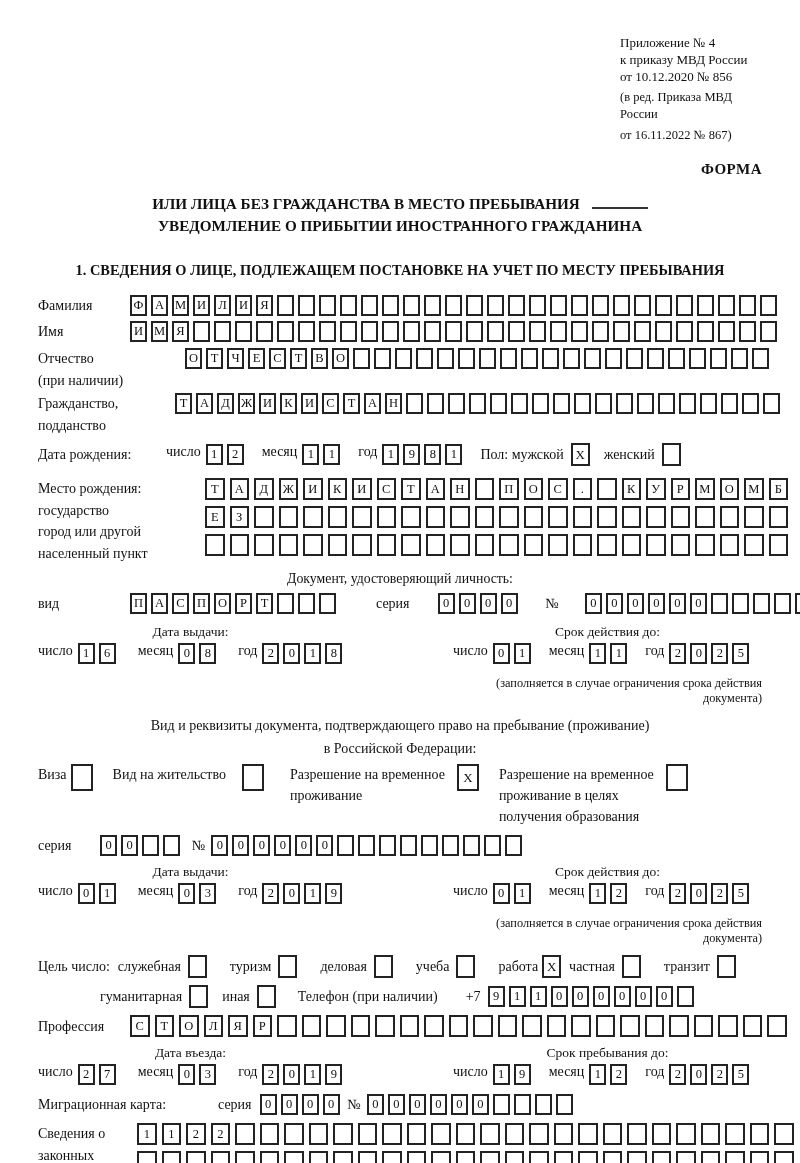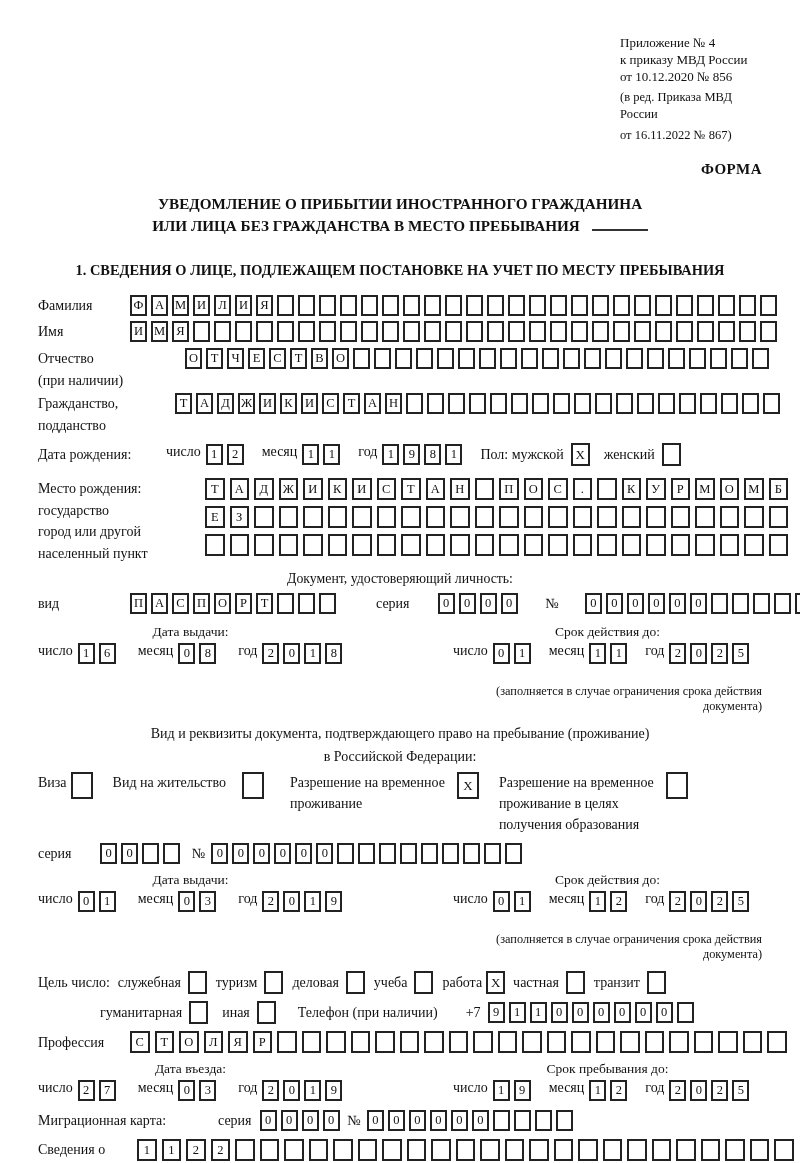--- a/index.html
+++ b/index.html
@@ -41,43 +41,43 @@
   .cbx-lg { width: 22px; height: 27px; }
 
   .dlabel { font-size: 14px; margin-right: 5px; }
   .dgroup { display: flex; margin-right: 14px; }
 
   .dates-wrap { display: flex; margin-top: 10px; }
   .dates-col-l { width: 415px; }
   .dates-col-r { flex: 1; }
   .dates-head { font-size: 13.5px; text-align: center; margin-bottom: 3px; }
   .dates-row { display: flex; align-items: center; }
-  .note { font-size: 12.3px; text-align: right; margin-top: 20px; }
-  .opt { display: flex; align-items: center; margin-right: 9px; }
+  .note { font-size: 12.3px; text-align: right; margin-top: 12px; }
+  .opt { display: flex; align-items: center; margin-right: 23px; }
   .opt .lbl { margin-right: 0; }
   .chk-item { display: flex; align-items: flex-start; }
   .chk-text { font-size: 14px; line-height: 21px; text-align: left; }
   .doc-heading { text-align: center; font-weight: normal; font-size: 13.8px; margin-top: 7px; margin-bottom: 6px; }
   .plain { font-size: 14px; line-height: 23px; text-align: center; }
 </style>
 </head>
 <body>
 
 <div class="hdr-block">
   <div>Приложение № 4</div>
   <div>к приказу МВД России</div>
   <div>от 10.12.2020 № 856</div>
   <div class="amend">(в ред. Приказа МВД России</div>
   <div class="amend">от 16.11.2022 № 867)</div>
 </div>
 <div class="forma">ФОРМА</div>
 
 <div class="title">
+  <div><span>ИЛИ ЛИЦА БЕЗ ГРАЖДАНСТВА В МЕСТО ПРЕБЫВАНИЯ</span><span class="blank-line"></span></div>
   <div>УВЕДОМЛЕНИЕ О ПРИБЫТИИ ИНОСТРАННОГО ГРАЖДАНИНА</div>
-  <div><span>ИЛИ ЛИЦА БЕЗ ГРАЖДАНСТВА В МЕСТО ПРЕБЫВАНИЯ</span><span class="blank-line"></span></div>
 </div>
 
 <div class="sec-heading">1. СВЕДЕНИЯ О ЛИЦЕ, ПОДЛЕЖАЩЕМ ПОСТАНОВКЕ НА УЧЕТ ПО МЕСТУ ПРЕБЫВАНИЯ</div>
 
 <div class="frow" style="margin-top:16px;">
   <span class="lbl" style="width:92px;">Фамилия</span>
   <span class="strip">
       <span class="bx">Ф</span>
       <span class="bx">А</span>
       <span class="bx">М</span>

